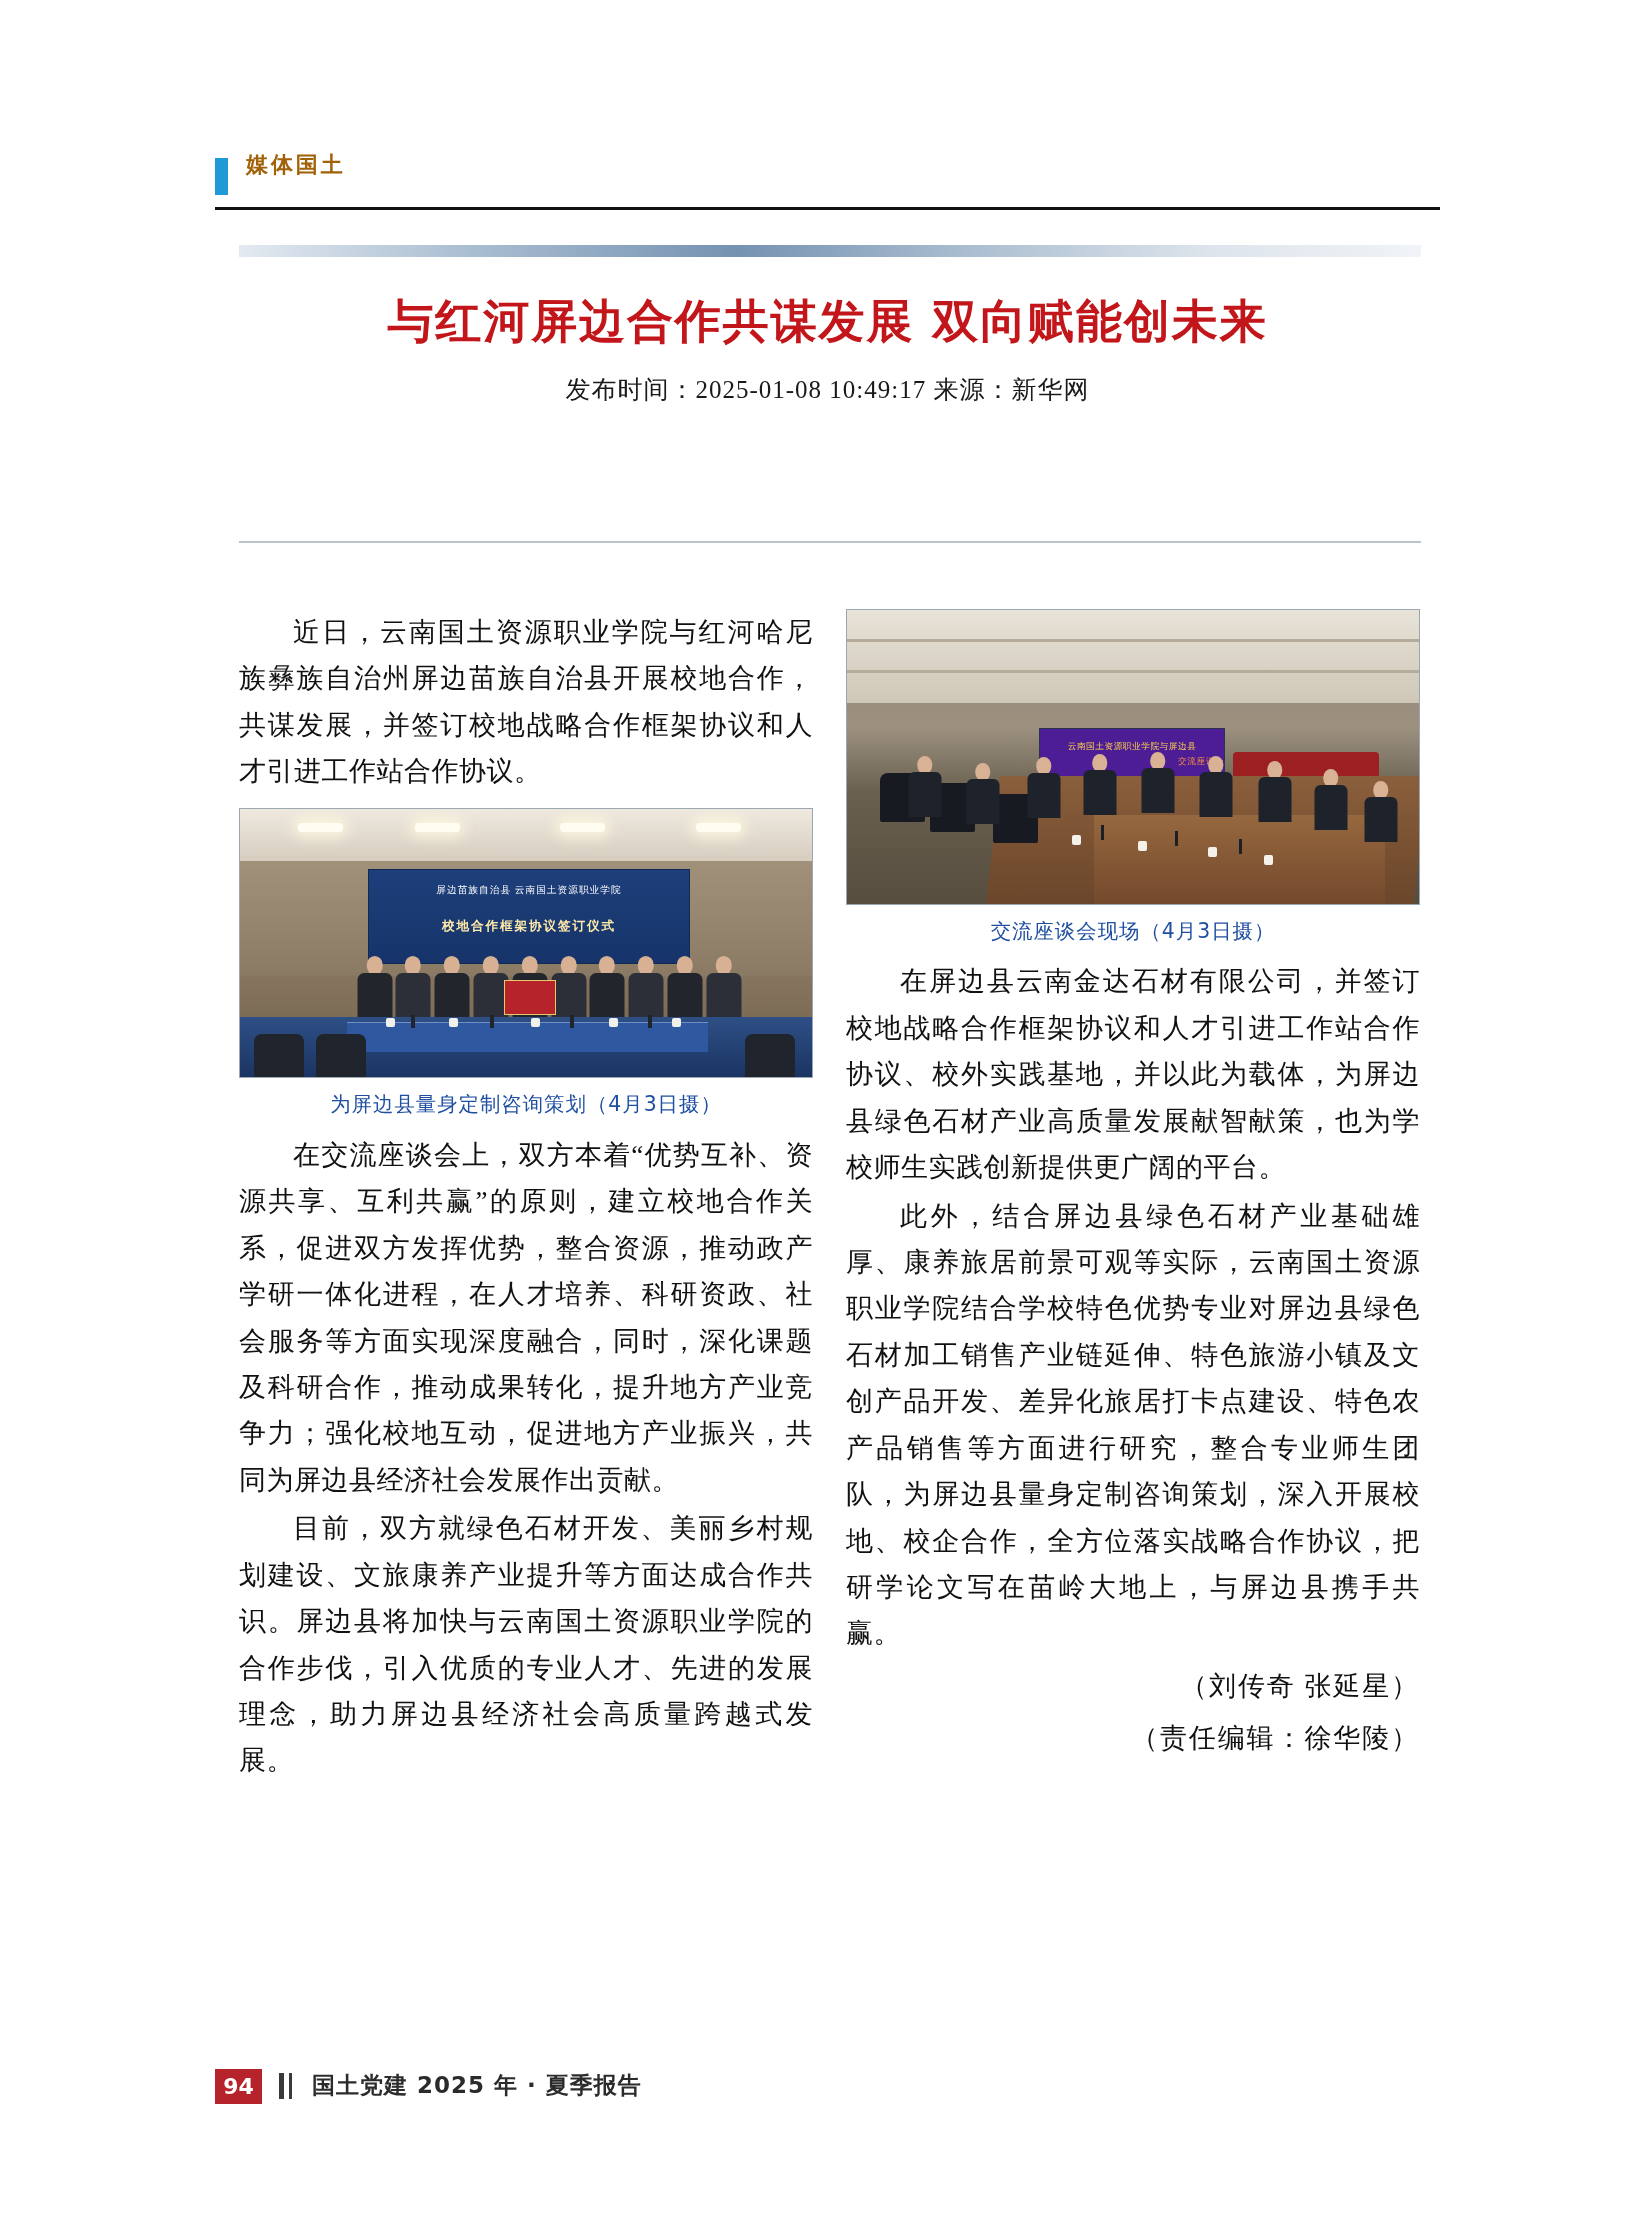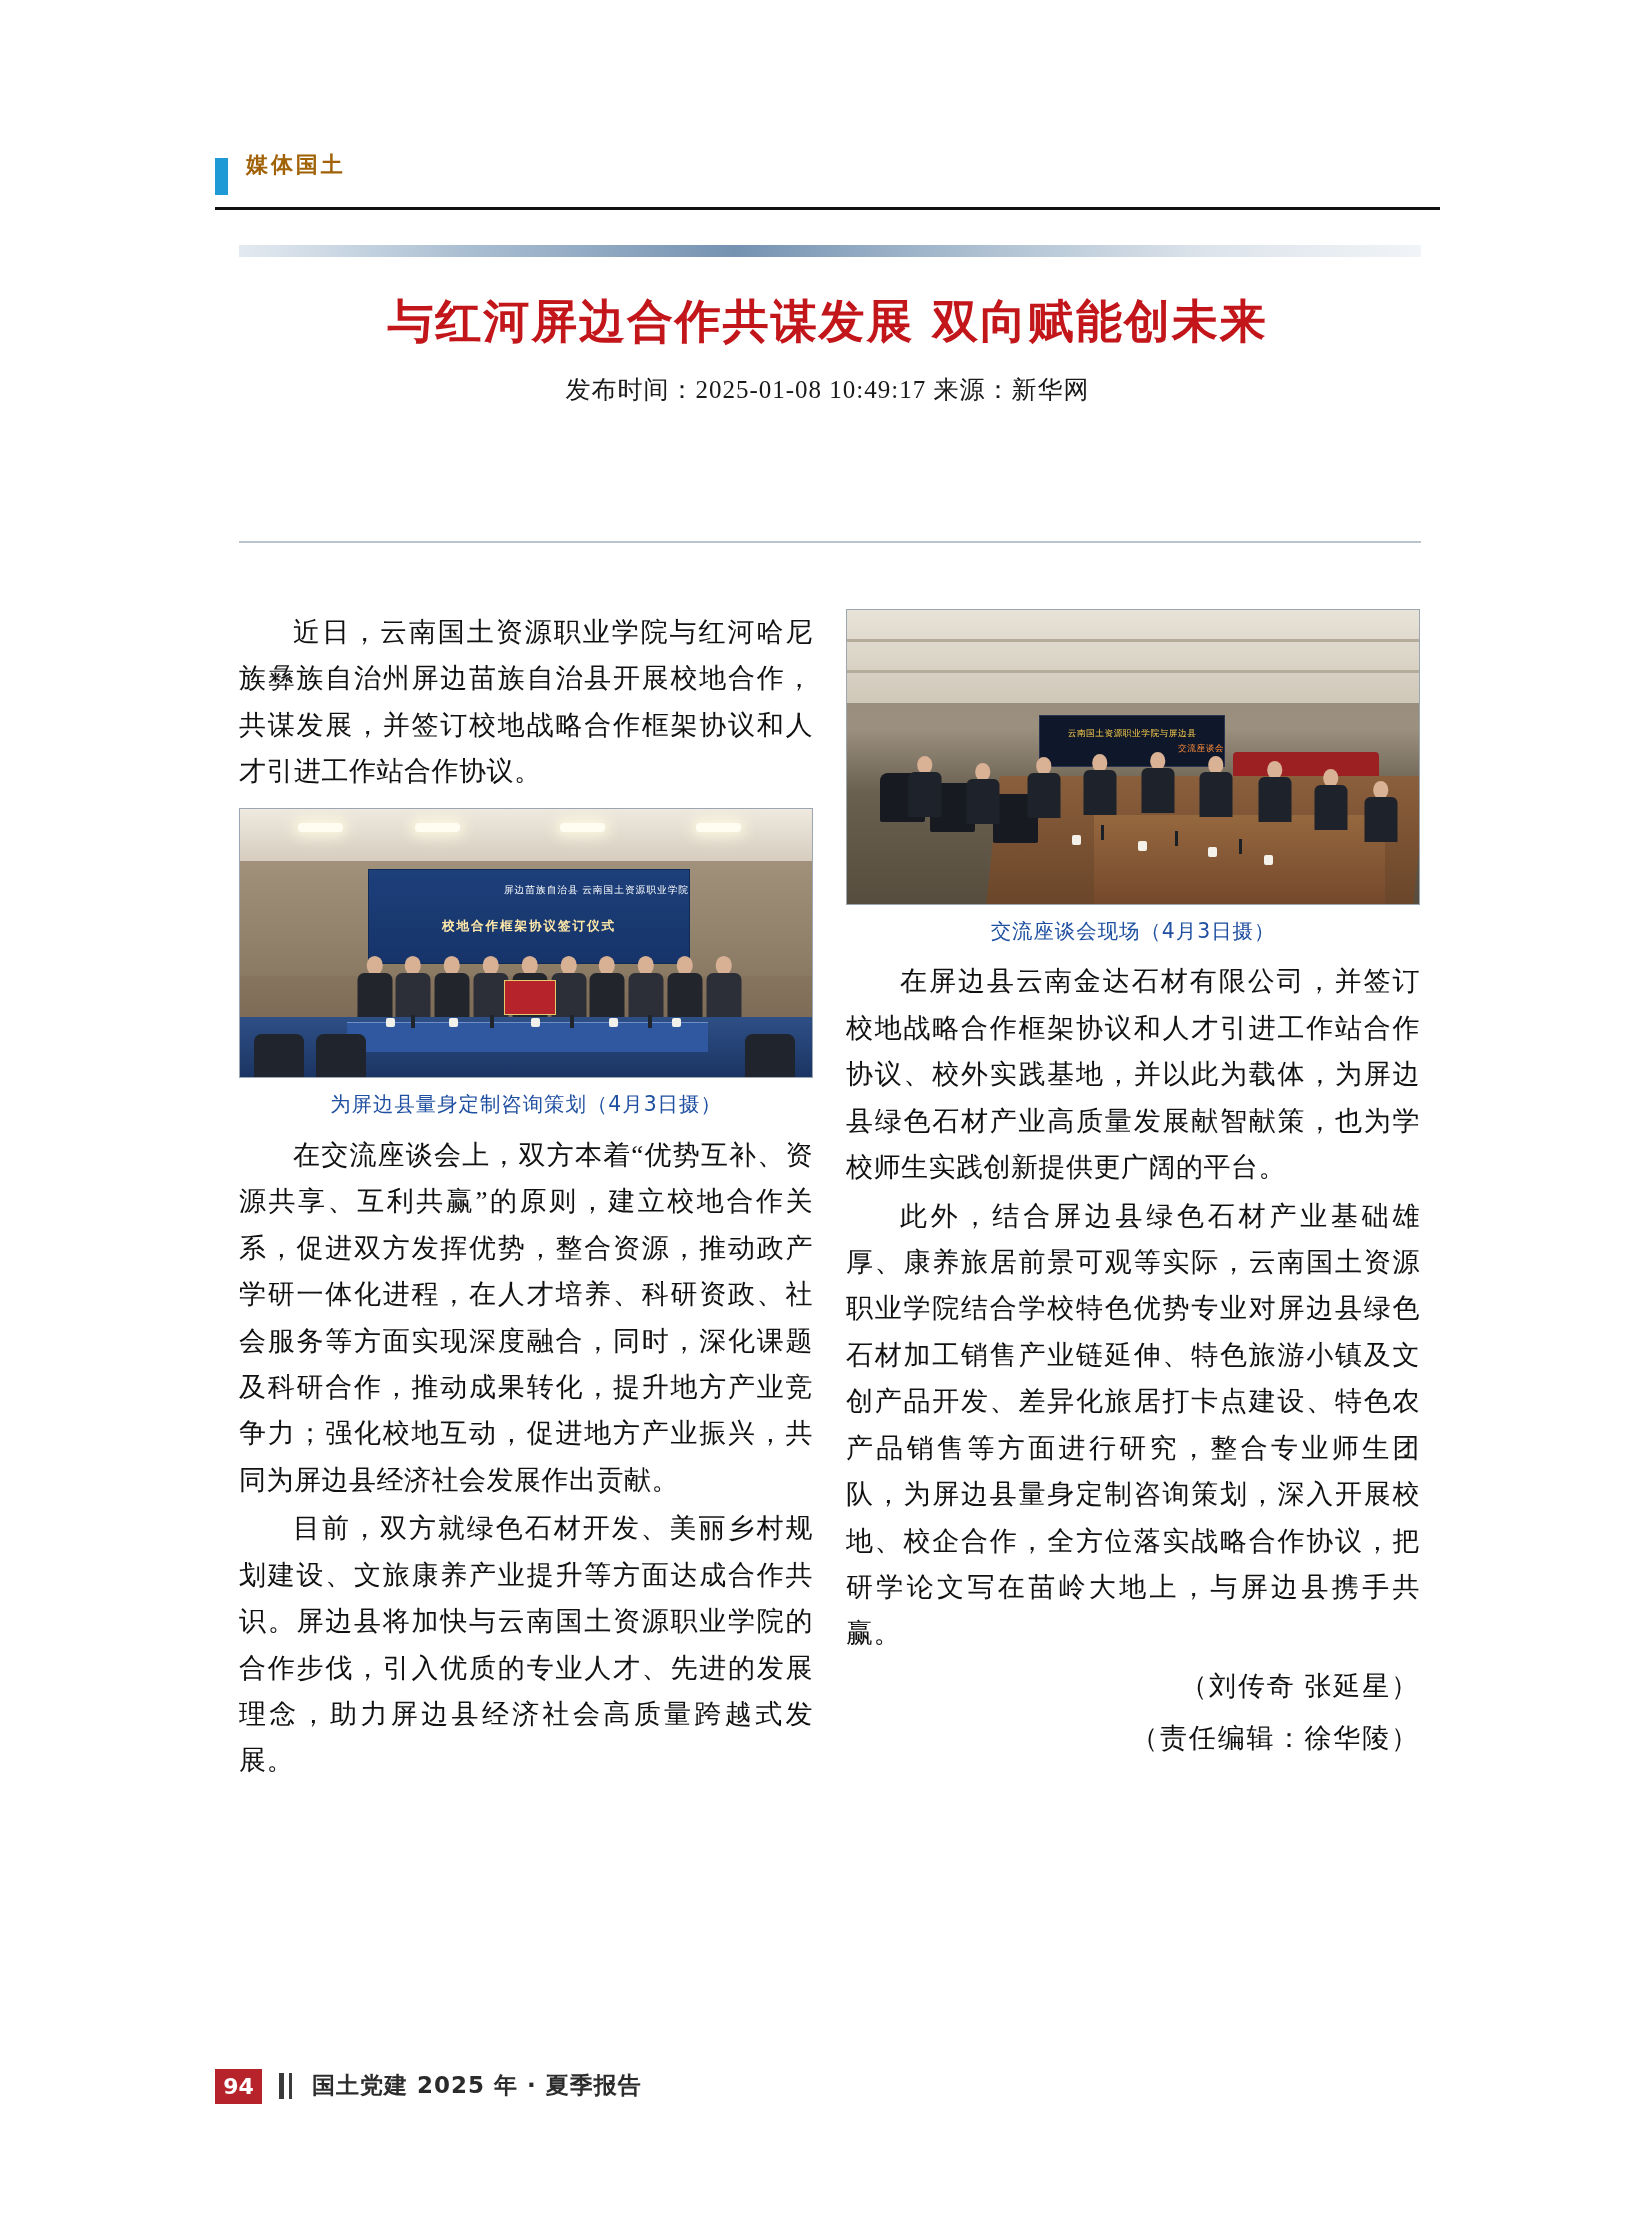--- a/index.html
+++ b/index.html
@@ -159,23 +159,23 @@
     background: linear-gradient(#a79madjust, #8b7d68);
     background: linear-gradient(#a2917a, #8a7a64);
   }
   .p1-banner {
     position:absolute; left:128px; top:60px; width:320px; height:93px;
     background: linear-gradient(#1d3f7a, #16346a);
     border:1px solid #0f2category;
     border:1px solid #0f2a55;
   }
   .p1-banner .l1 {
-    position:absolute; left:0; right:0; top:11.6px; text-align:right;
+    position:absolute; left:0; right:0; top:11.6px; text-align:center;
     color:#ffffff; font-size:9.7px; letter-spacing:1px;
-    font-family:Liberation Serif, serif;
+    font-family:Liberation Sans, sans-serif;
   }
   .p1-banner .l2 {
     position:absolute; left:0; right:0; top:45px; text-align:center;
     color:#ffe9a8; font-size:12.6px; letter-spacing:1.9px; font-weight:bold;
     font-family:"DejaVu Sans","Liberation Sans",sans-serif;
   }
   .p1-people { position:absolute; left:0; top:146px; width:100%; height:83px; }
   .p1-person { position:absolute; bottom:0; width:39px; height:82px; }
   .p1-person .head { position:absolute; left:50%; transform:translateX(-50%); top:0; width:16.5px; height:18.4px; border-radius:50%; background:#d8b195; }
   .p1-person .body { position:absolute; left:50%; transform:translateX(-50%); top:16.5px; width:35px; height:65px; background:#22252c; border-radius:6.8px 6.8px 1.9px 1.9px; }
@@ -194,22 +194,22 @@
   }
   .p1-mic { position:absolute; bottom:49px; width:3.9px; height:13.6px; background:#20242b; }
   .p1-cup { position:absolute; bottom:50px; width:8.7px; height:9.7px; background:#f2f0ea; border-radius:1.9px; }
   .p1-chair { position:absolute; bottom:0; width:50px; height:43px; background:#20252d; border-radius:7.8px 7.8px 0 0; }
 
   
   .p2-bg { position:absolute; inset:0; background: linear-gradient(#8e8374 0%, #9c917f 40%, #6d6careful 60%, #5e5342 100%); background: linear-gradient(#8e8374 0%, #9c917f 40%, #6a6050 62%, #574d3e 100%); }
   .p2-ceiling { position:absolute; left:0; top:0; width:100%; height:93px; background: linear-gradient(#e8e3d8, #cfc7b8); }
   .p2-ceilline { position:absolute; left:0; width:100%; height:2.9px; background:#b4ab9b; }
   .p2-panel {
-    position:absolute; left:192px; top:105px; width:184px; height:50px;
-    background:#0f172a; border:1.9px solid #2c3350;
+    position:absolute; left:192px; top:118px; width:184px; height:50px;
+    background:#4c1d95; border:1.9px solid #2c3350;
   }
   .p2-panel .t1 { position:absolute; left:0; right:0; top:9.7px; text-align:center; color:#ffd34d; font-size:8.7px; letter-spacing:0.5px; font-family:"DejaVu Sans","Liberation Sans",sans-serif;}
   .p2-panel .t2 { position:absolute; left:0; right:0; top:25px; text-align:right; color:#ff8e3c; font-size:8.7px; letter-spacing:0.5px; font-family:"DejaVu Sans","Liberation Sans",sans-serif;}
   .p2-wall { position:absolute; left:0; top:93px; width:100%; height:76px; background:linear-gradient(#a2947f,#8a7d69); }
   .p2-redchairs { position:absolute; left:386px; top:142px; width:146px; height:45px; background:#9c1f22; border-radius:3.9px; }
   .p2-table {
     position:absolute; left:146px; bottom:0; width:427px; height:128px;
     background: linear-gradient(#8a5f3c, #6b462a);
     transform: skewX(-6deg);
   }

